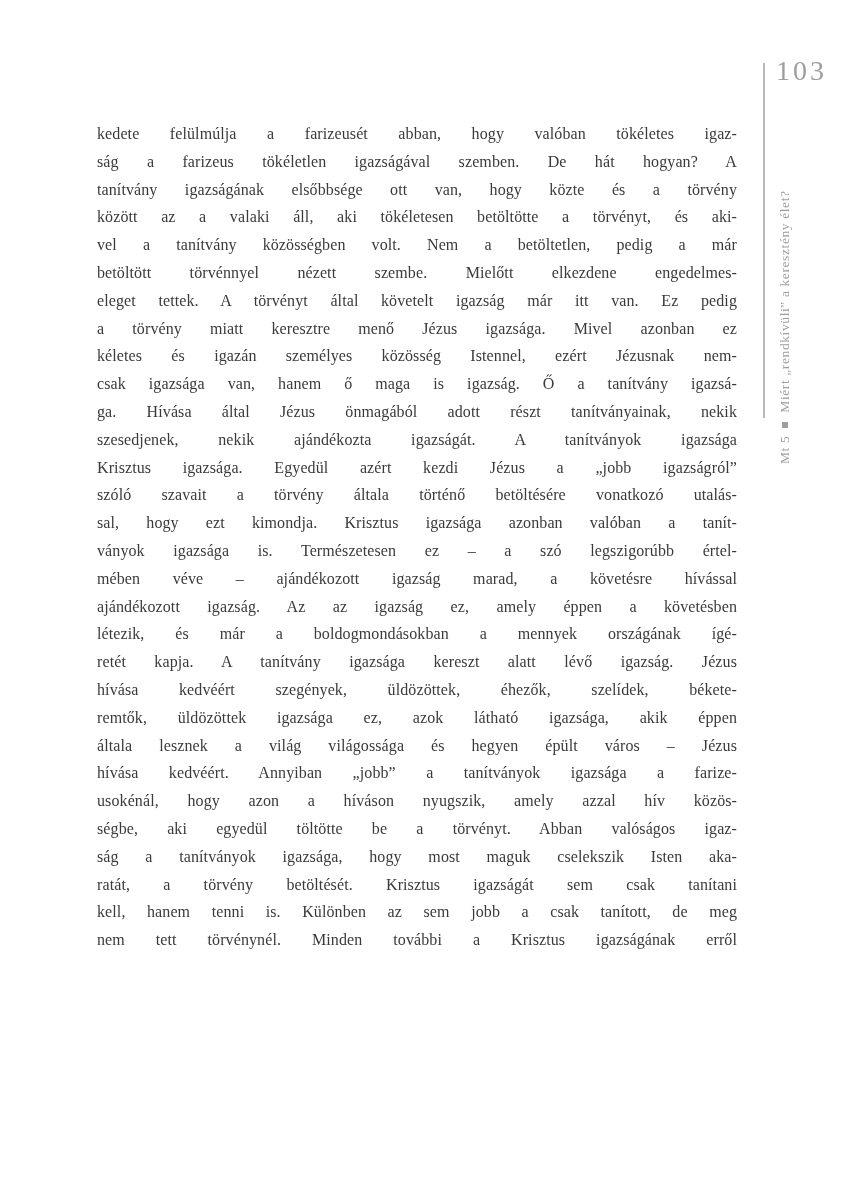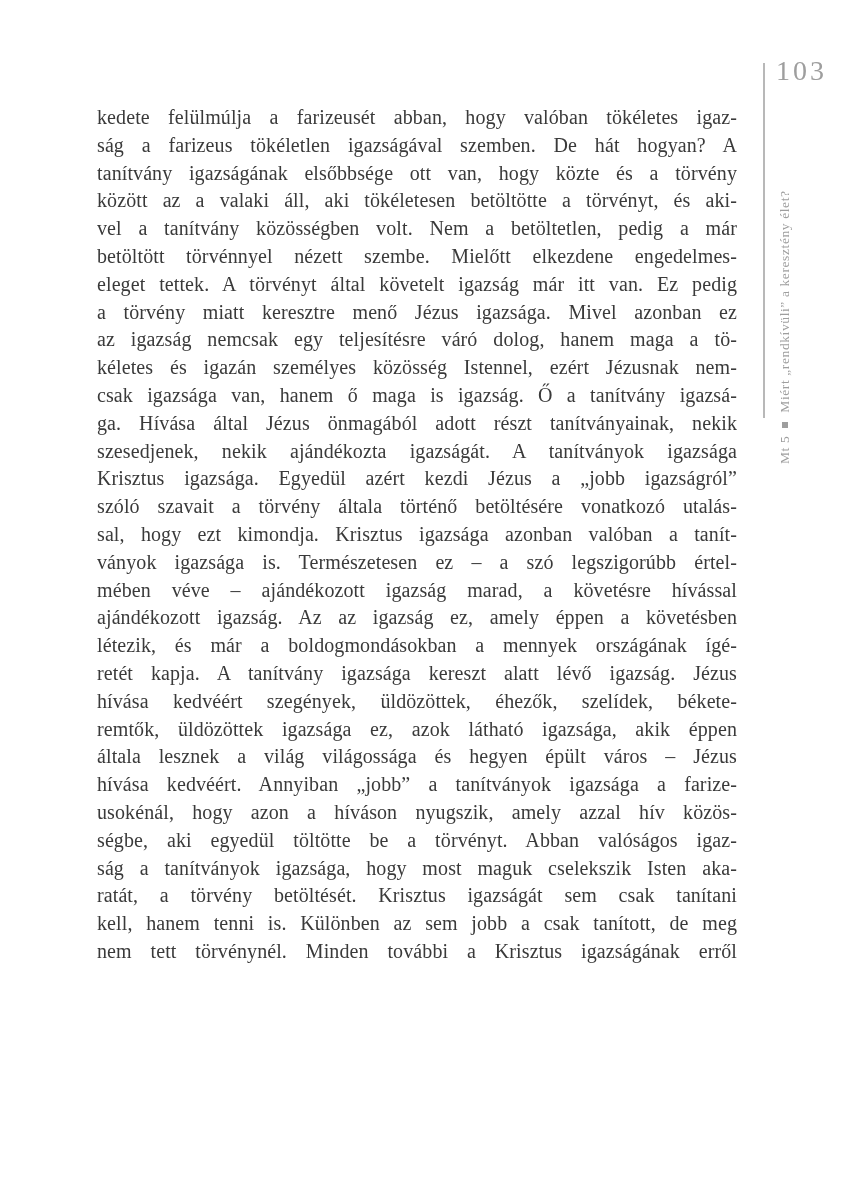--- a/index.html
+++ b/index.html
@@ -11,23 +11,23 @@
   html,body{margin:0;padding:0;background:#e8e8e8;}
   .page{
     position:relative;
     width:867px;height:1200px;
     background:var(--paper);
     overflow:hidden;
     font-family:"Liberation Serif", serif;
   }
   .bodytext{
     position:absolute;
-    left:97px;top:104px;width:640px;
+    left:97px;top:120px;width:640px;
     color:var(--body-ink);
-    font-size:20px;
+    font-size:16px;
   }
   .line{
     height:27.8px;
     line-height:27.8px;
     overflow:hidden;
     text-align:justify;
     text-align-last:justify;
     letter-spacing:0.1px;
   }
   .line .it{}
@@ -71,21 +71,20 @@
 
   <div class="bodytext">
       <div class="line"><span>kedete felülmúlja a farizeusét abban, hogy valóban tökéletes igaz-</span></div>
       <div class="line"><span>ság a farizeus tökéletlen igazságával szemben. De hát hogyan? A</span></div>
       <div class="line"><span>tanítvány igazságának elsőbbsége ott van, hogy közte és a törvény</span></div>
       <div class="line"><span>között az a valaki áll, aki tökéletesen betöltötte a törvényt, és aki-</span></div>
       <div class="line"><span>vel a tanítvány közösségben volt. Nem a betöltetlen, pedig a már</span></div>
       <div class="line"><span>betöltött törvénnyel nézett szembe. Mielőtt elkezdene engedelmes-</span></div>
       <div class="line"><span>eleget tettek. A törvényt által követelt igazság már itt van. Ez pedig</span></div>
       <div class="line"><span>a törvény miatt keresztre menő Jézus igazsága. Mivel azonban ez</span></div>
-      <div class="line"><span>az igazság nemcsak egy teljesítésre váró dolog, hanem maga a tö-</span></div>
       <div class="line"><span>kéletes és igazán személyes közösség Istennel, ezért Jézusnak nem-</span></div>
       <div class="line"><span>csak igazsága </span><span class="it">van</span><span>, hanem </span><span class="it">ő maga</span><span> is igazság. Ő a tanítvány igazsá-</span></div>
       <div class="line"><span>ga. Hívása által Jézus önmagából adott részt tanítványainak, nekik</span></div>
       <div class="line"><span>szesedjenek, nekik ajándékozta igazságát. A tanítványok igazsága</span></div>
       <div class="line"><span>Krisztus igazsága. Egyedül azért kezdi Jézus a „jobb igazságról”</span></div>
       <div class="line"><span>szóló szavait a törvény általa történő betöltésére vonatkozó utalás-</span></div>
       <div class="line"><span>sal, hogy ezt kimondja. Krisztus igazsága azonban valóban a tanít-</span></div>
       <div class="line"><span>ványok igazsága is. Természetesen ez – a szó legszigorúbb értel-</span></div>
       <div class="line"><span>mében véve – ajándékozott igazság marad, a követésre hívással</span></div>
       <div class="line"><span>ajándékozott igazság. Az az igazság ez, amely éppen a követésben</span></div>

